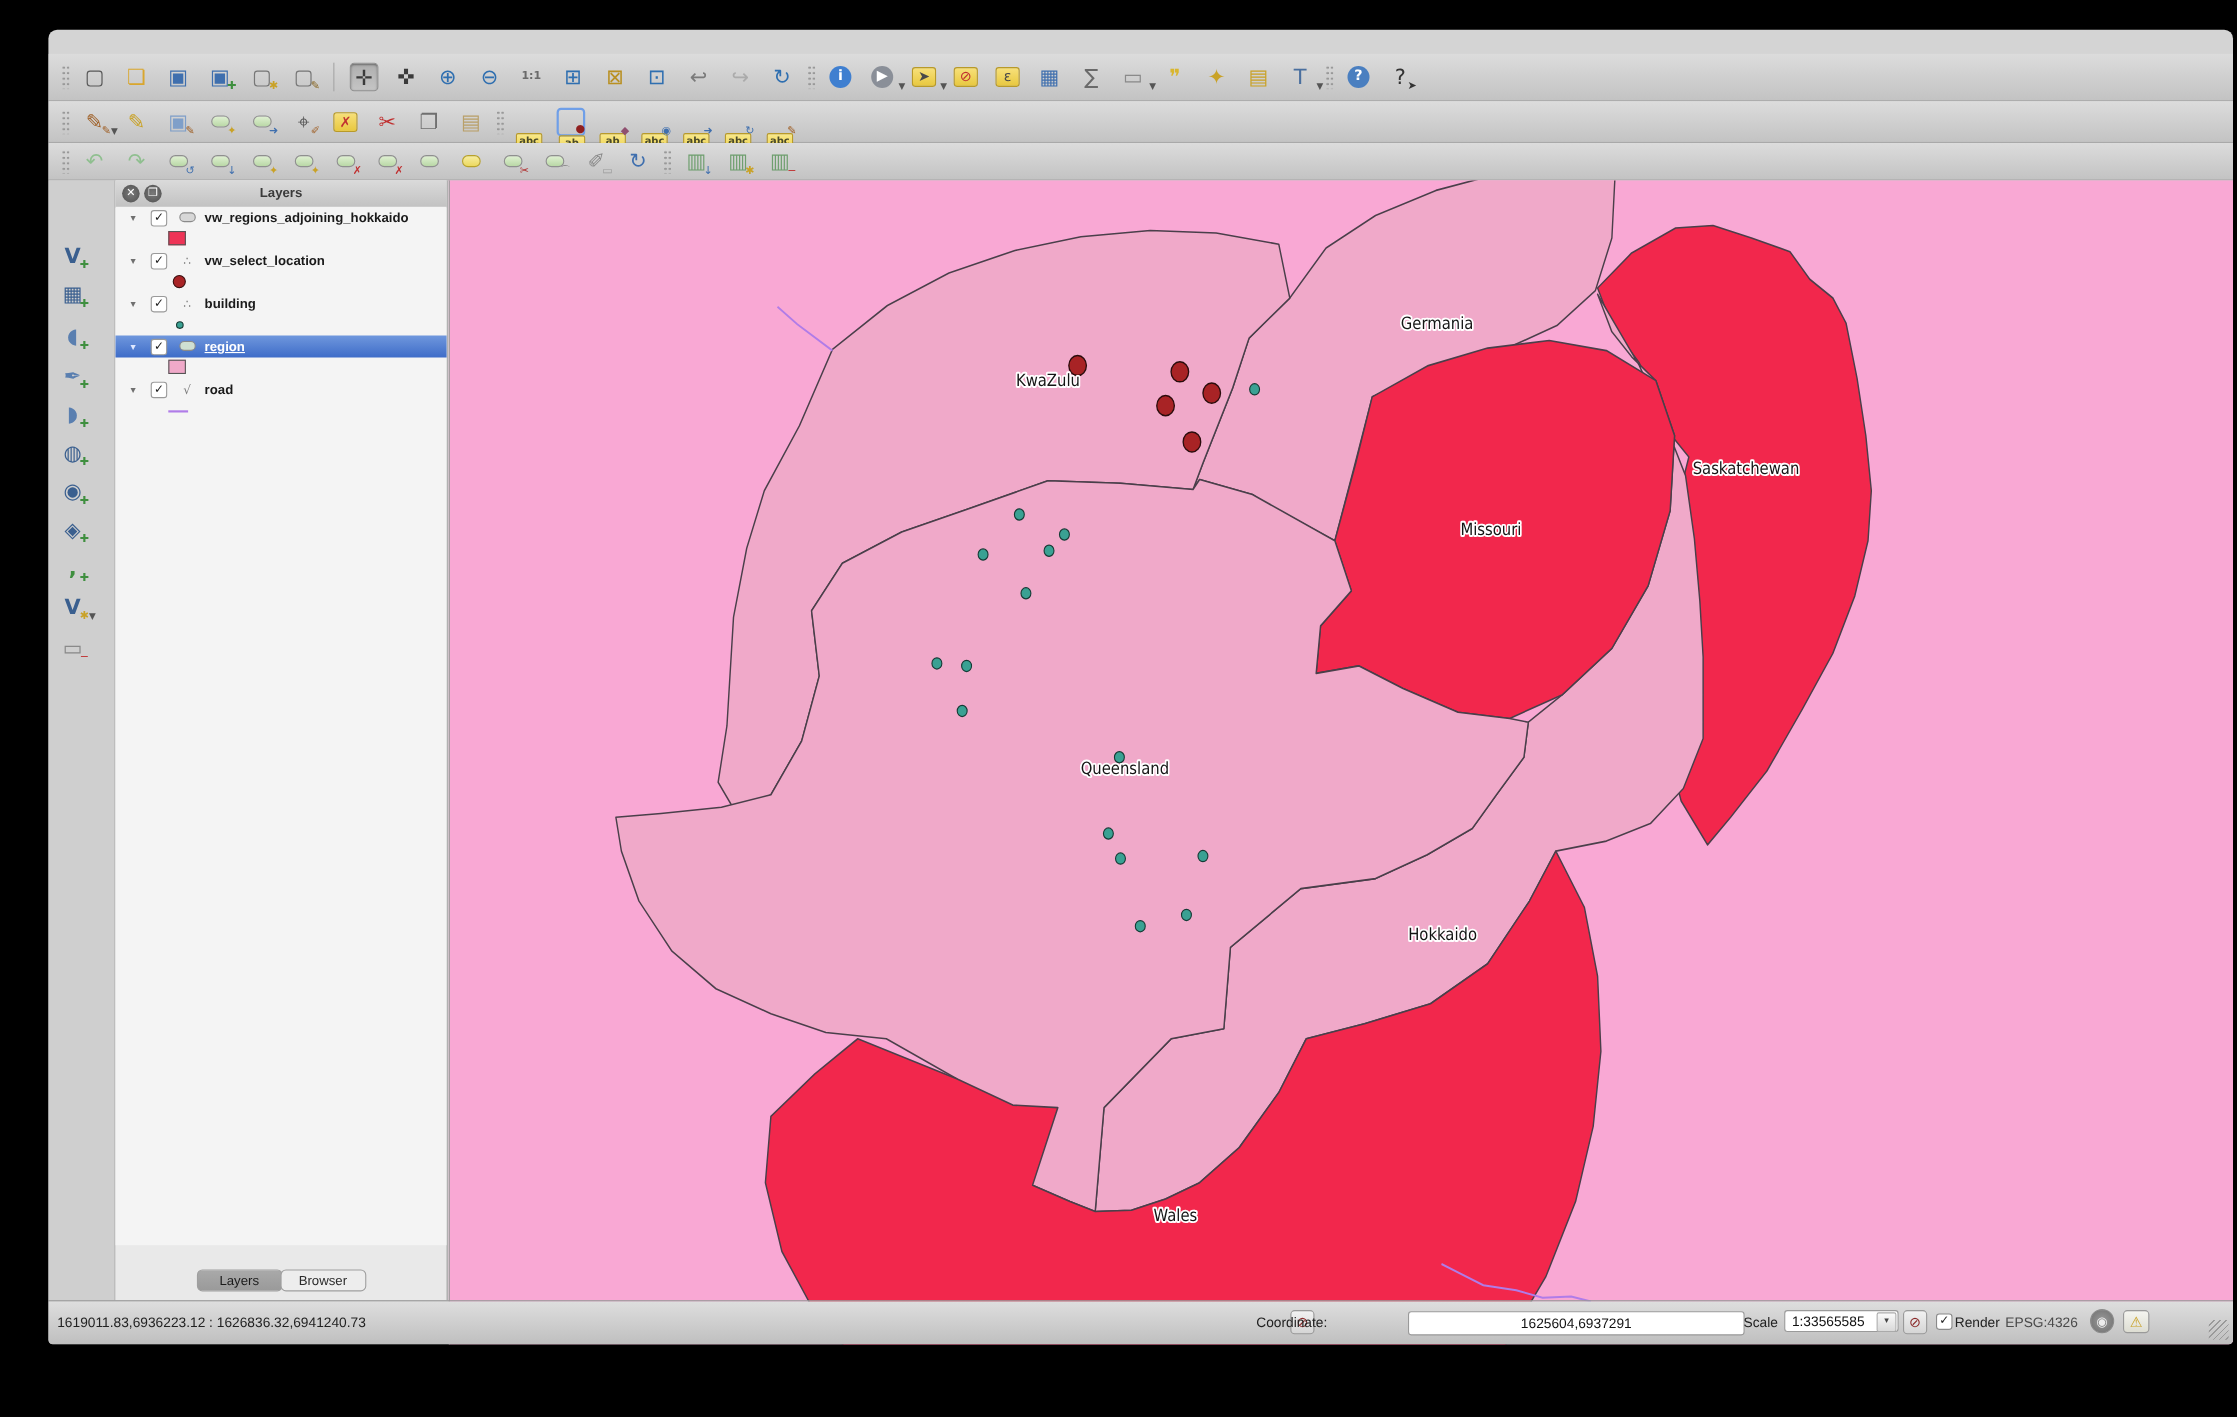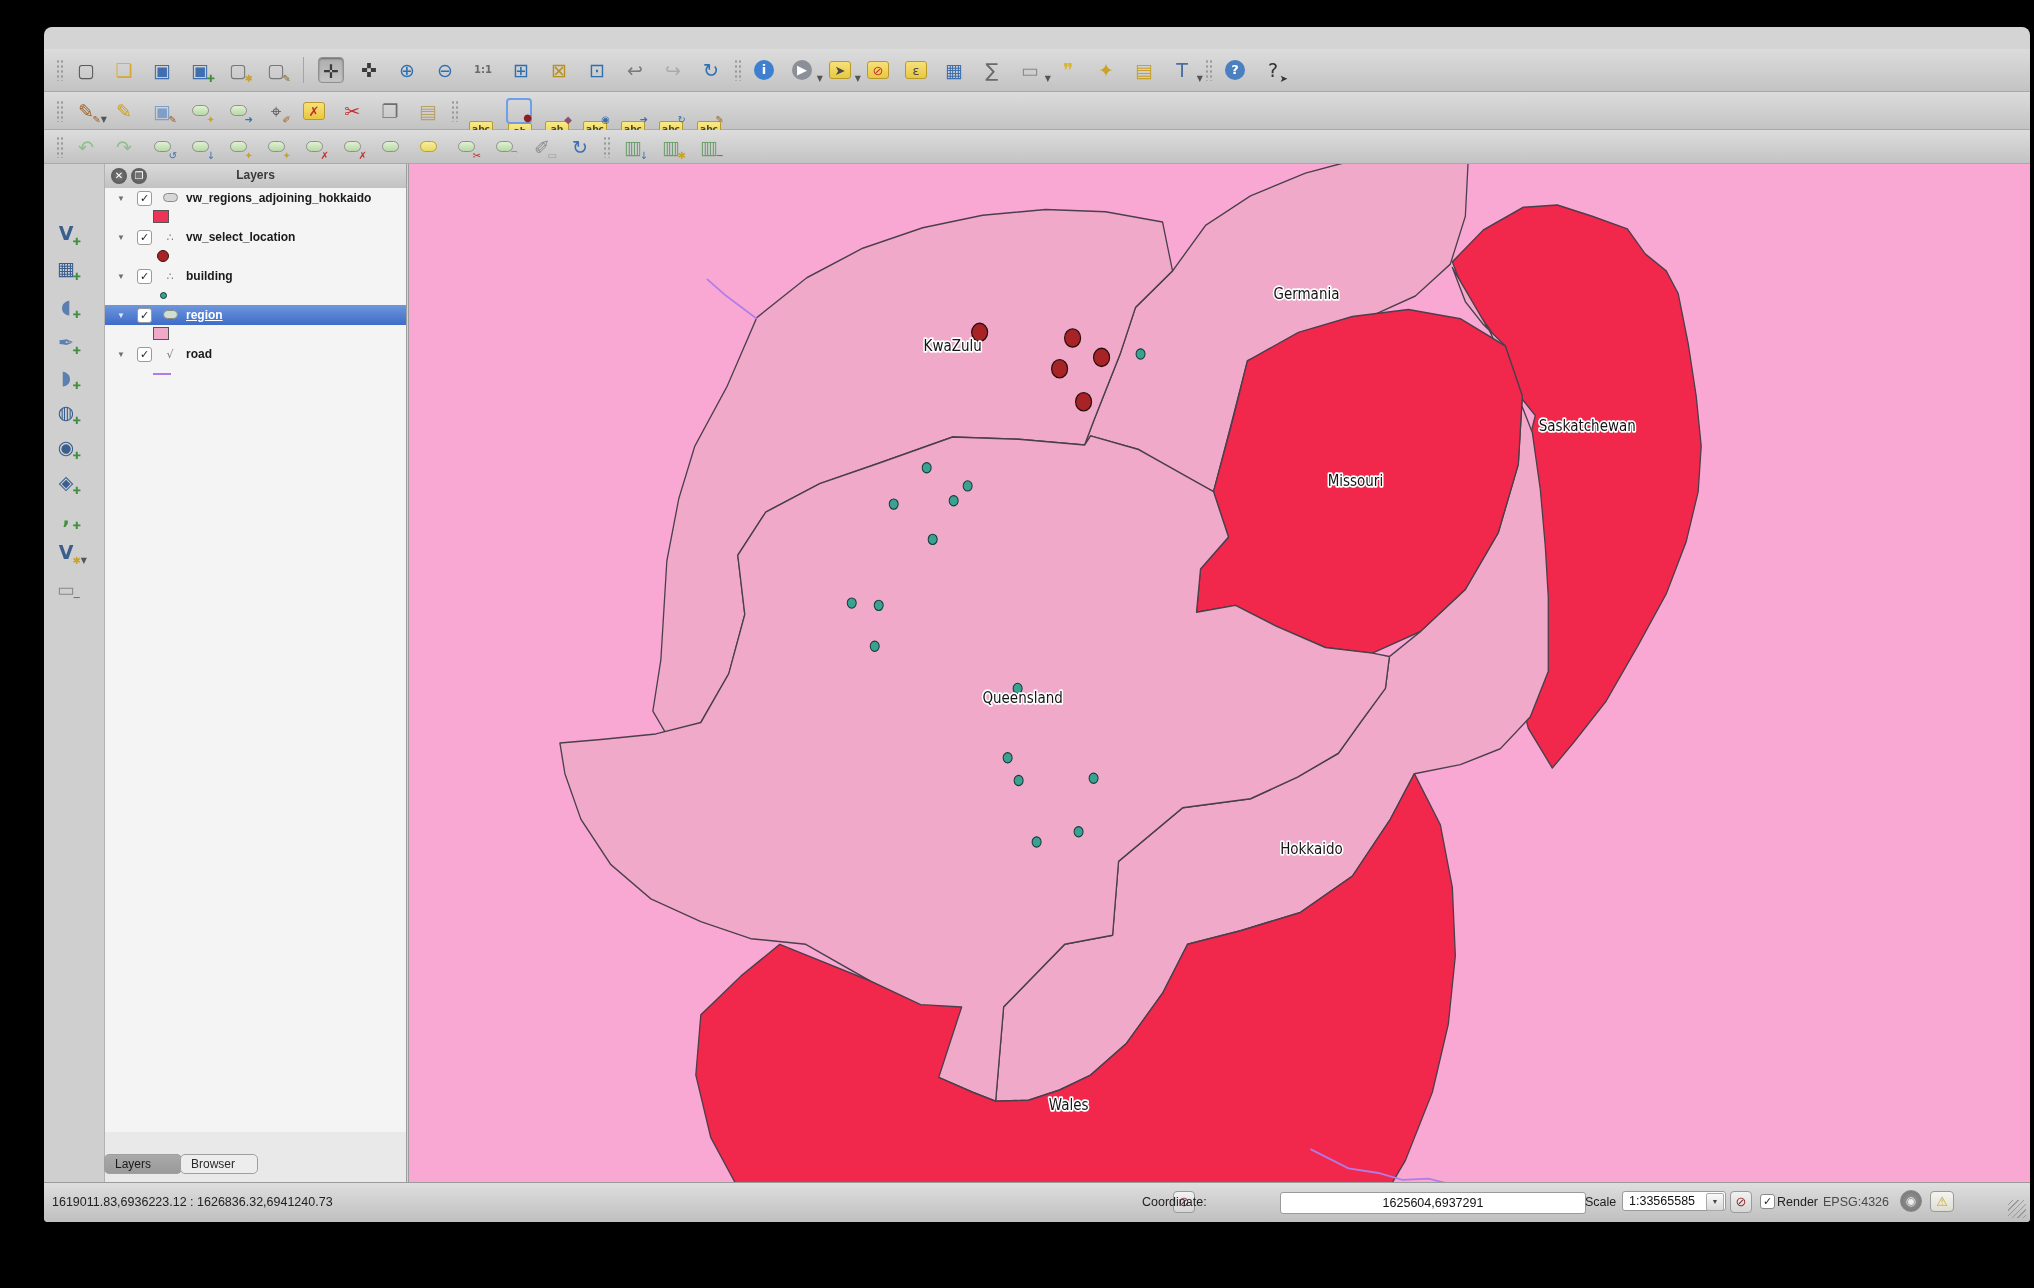--- a/index.html
+++ b/index.html
@@ -57,21 +57,21 @@
   .lrow .ticon{width:20px;margin-left:8px;text-align:center;flex:0 0 auto;font-weight:normal;color:#7a7a7a;font-size:11px;font-family:"DejaVu Sans",sans-serif;}
   .lrow .ticon .pillmini{display:inline-block;width:15px;height:9px;border-radius:5px;background:#d7d7d7;border:1px solid #8a8a8a;box-sizing:border-box;}
   .lrow.sel .ticon .pillmini{background:#cfe0d2;}
   .lrow .lname{margin-left:6px;white-space:nowrap;}
   .lrow.sel .lname{text-decoration:underline;}
   .swrow{height:19px;position:relative;}
   .sw-rect{position:absolute;left:48px;top:2px;width:16px;height:13px;border:1px solid #555;box-sizing:border-box;}
   .sw-circle{position:absolute;left:52px;top:3px;width:12px;height:12px;border-radius:50%;border:1px solid #3a1010;box-sizing:border-box;}
   .sw-dot{position:absolute;left:55px;top:6px;width:7px;height:7px;border-radius:50%;border:1px solid #143a34;box-sizing:border-box;}
   .sw-line{position:absolute;left:48px;top:9px;width:18px;height:2px;}
-  #ptabs{position:absolute;left:0;bottom:6px;width:100%;height:22px;text-align:left;}
+  #ptabs{position:absolute;left:0;bottom:6px;width:100%;height:22px;text-align:center;}
   .ptab{display:inline-block;min-width:56px;padding:2px 10px;font-size:12px;color:#2a2a2a;background:#ededed;
         border:1px solid #9f9f9f;border-radius:5px;margin:0 -1px;}
   .ptab.active{background:linear-gradient(#a9a9a9,#9a9a9a);color:#1a1a1a;}
   
   #canvas{position:absolute;left:364px;top:137px;width:1622px;height:1158px;background:#f9a8d4;border-left:1px solid #9d9d9d;box-sizing:border-box;}
   #canvas svg{display:block;width:100%;height:100%;}
   
   #statusbar{position:absolute;left:0;bottom:0;width:100%;height:40px;background:linear-gradient(#dedede,#bfbfbf);
              border-top:1px solid #9a9a9a;font-size:12.5px;color:#222;box-sizing:border-box;}
   #statusbar .sitem{position:absolute;top:12px;white-space:nowrap;}

